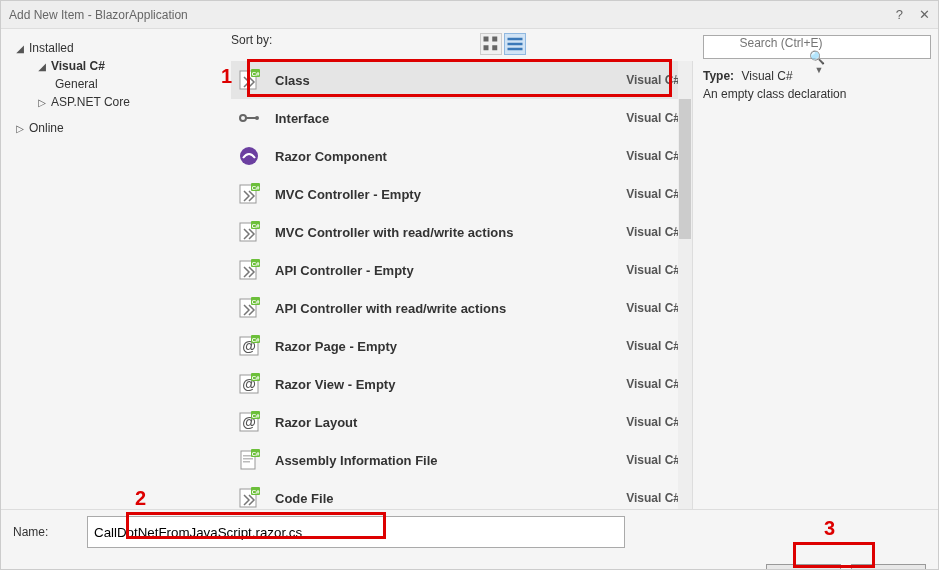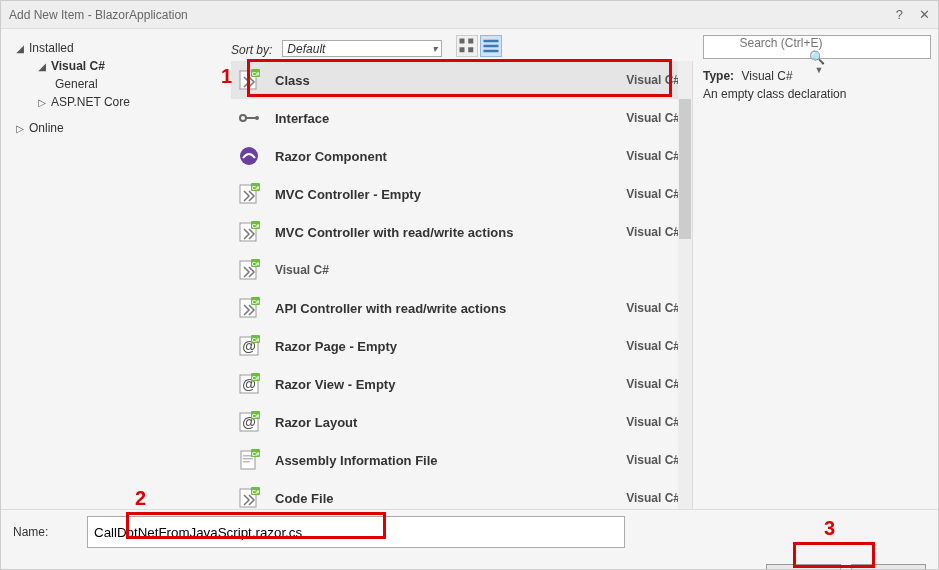--- a/index.html
+++ b/index.html
@@ -10,21 +10,21 @@
     .titlebar-icons span { cursor: pointer; font-size: 13px; }
     .main { display: flex; height: 482px; }
     .sidebar { width: 230px; padding: 10px 12px; }
     .tree-node { display: flex; align-items: center; padding: 2px 0; cursor: pointer; }
     .tree-arrow { width: 14px; display: inline-block; text-align: center; color: #555; font-size: 10px; }
     .tree-label { padding-left: 2px; }
     .tree-child { padding-left: 22px; }
     .tree-child2 { padding-left: 40px; }
     .tree-sel { font-weight: bold; }
     .center { flex: 1; display: flex; flex-direction: column; position: relative; }
-    .toolbar { display: flex; align-items: flex-end; gap: 6px; height: 32px; padding: 4px 0; font-style: italic; }
+    .toolbar { display: flex; align-items: flex-start; gap: 18px; height: 32px; padding: 4px 0; }
     .toolbar-label { margin-right: 4px; }
     .sort-select { width: 160px; height: 17px; border: 1px solid #aaa; background: white; padding: 2px 4px; display: flex; align-items: center; justify-content: space-between; margin-top: 31px; }
     .view-btns { margin-left: 8px; display: flex; gap: 2px; }
     .view-btn { width: 22px; height: 22px; border: 1px solid #ccc; display: flex; align-items: center; justify-content: center; cursor: pointer; background: #f0f0f0; }
     .view-btn.active { background: #d0e3f5; border-color: #90b8e0; }
     .template-list { flex: 1; overflow-y: auto; border-right: 1px solid #ddd; position: relative; font-weight: bold; }
     .template-item { display: flex; align-items: center; height: 38px; padding: 0 12px 0 6px; }
     .template-item.selected { background: #e5e5e5; }
     .tmpl-icon { width: 24px; height: 24px; margin-right: 14px; position: relative; }
     .tmpl-name { flex: 1; font-size: 13px; }
@@ -176,20 +176,21 @@
         <div class="template-item">
           <span class="tmpl-icon">
             <svg class="icon-svg" viewBox="0 0 24 24">
               <rect x="3" y="3" width="16" height="18" fill="white" stroke="#999"></rect>
               <path d="M7 9 L12 14 L7 19" fill="none" stroke="#777" stroke-width="1.5"></path>
               <path d="M12 9 L17 14 L12 19" fill="none" stroke="#777" stroke-width="1.5"></path>
               <rect x="14" y="1" width="9" height="8" fill="#6cbf3a" rx="1"></rect>
               <text x="18.5" y="7.5" font-size="6" text-anchor="middle" fill="white">C#</text>
             </svg>
           </span>
+          <span class="tmpl-name">API Controller - Empty</span>
           <span class="tmpl-lang">Visual C#</span>
         </div>
         <div class="template-item">
           <span class="tmpl-icon">
             <svg class="icon-svg" viewBox="0 0 24 24">
               <rect x="3" y="3" width="16" height="18" fill="white" stroke="#999"></rect>
               <path d="M7 9 L12 14 L7 19" fill="none" stroke="#777" stroke-width="1.5"></path>
               <path d="M12 9 L17 14 L12 19" fill="none" stroke="#777" stroke-width="1.5"></path>
               <rect x="14" y="1" width="9" height="8" fill="#6cbf3a" rx="1"></rect>
               <text x="18.5" y="7.5" font-size="6" text-anchor="middle" fill="white">C#</text>

